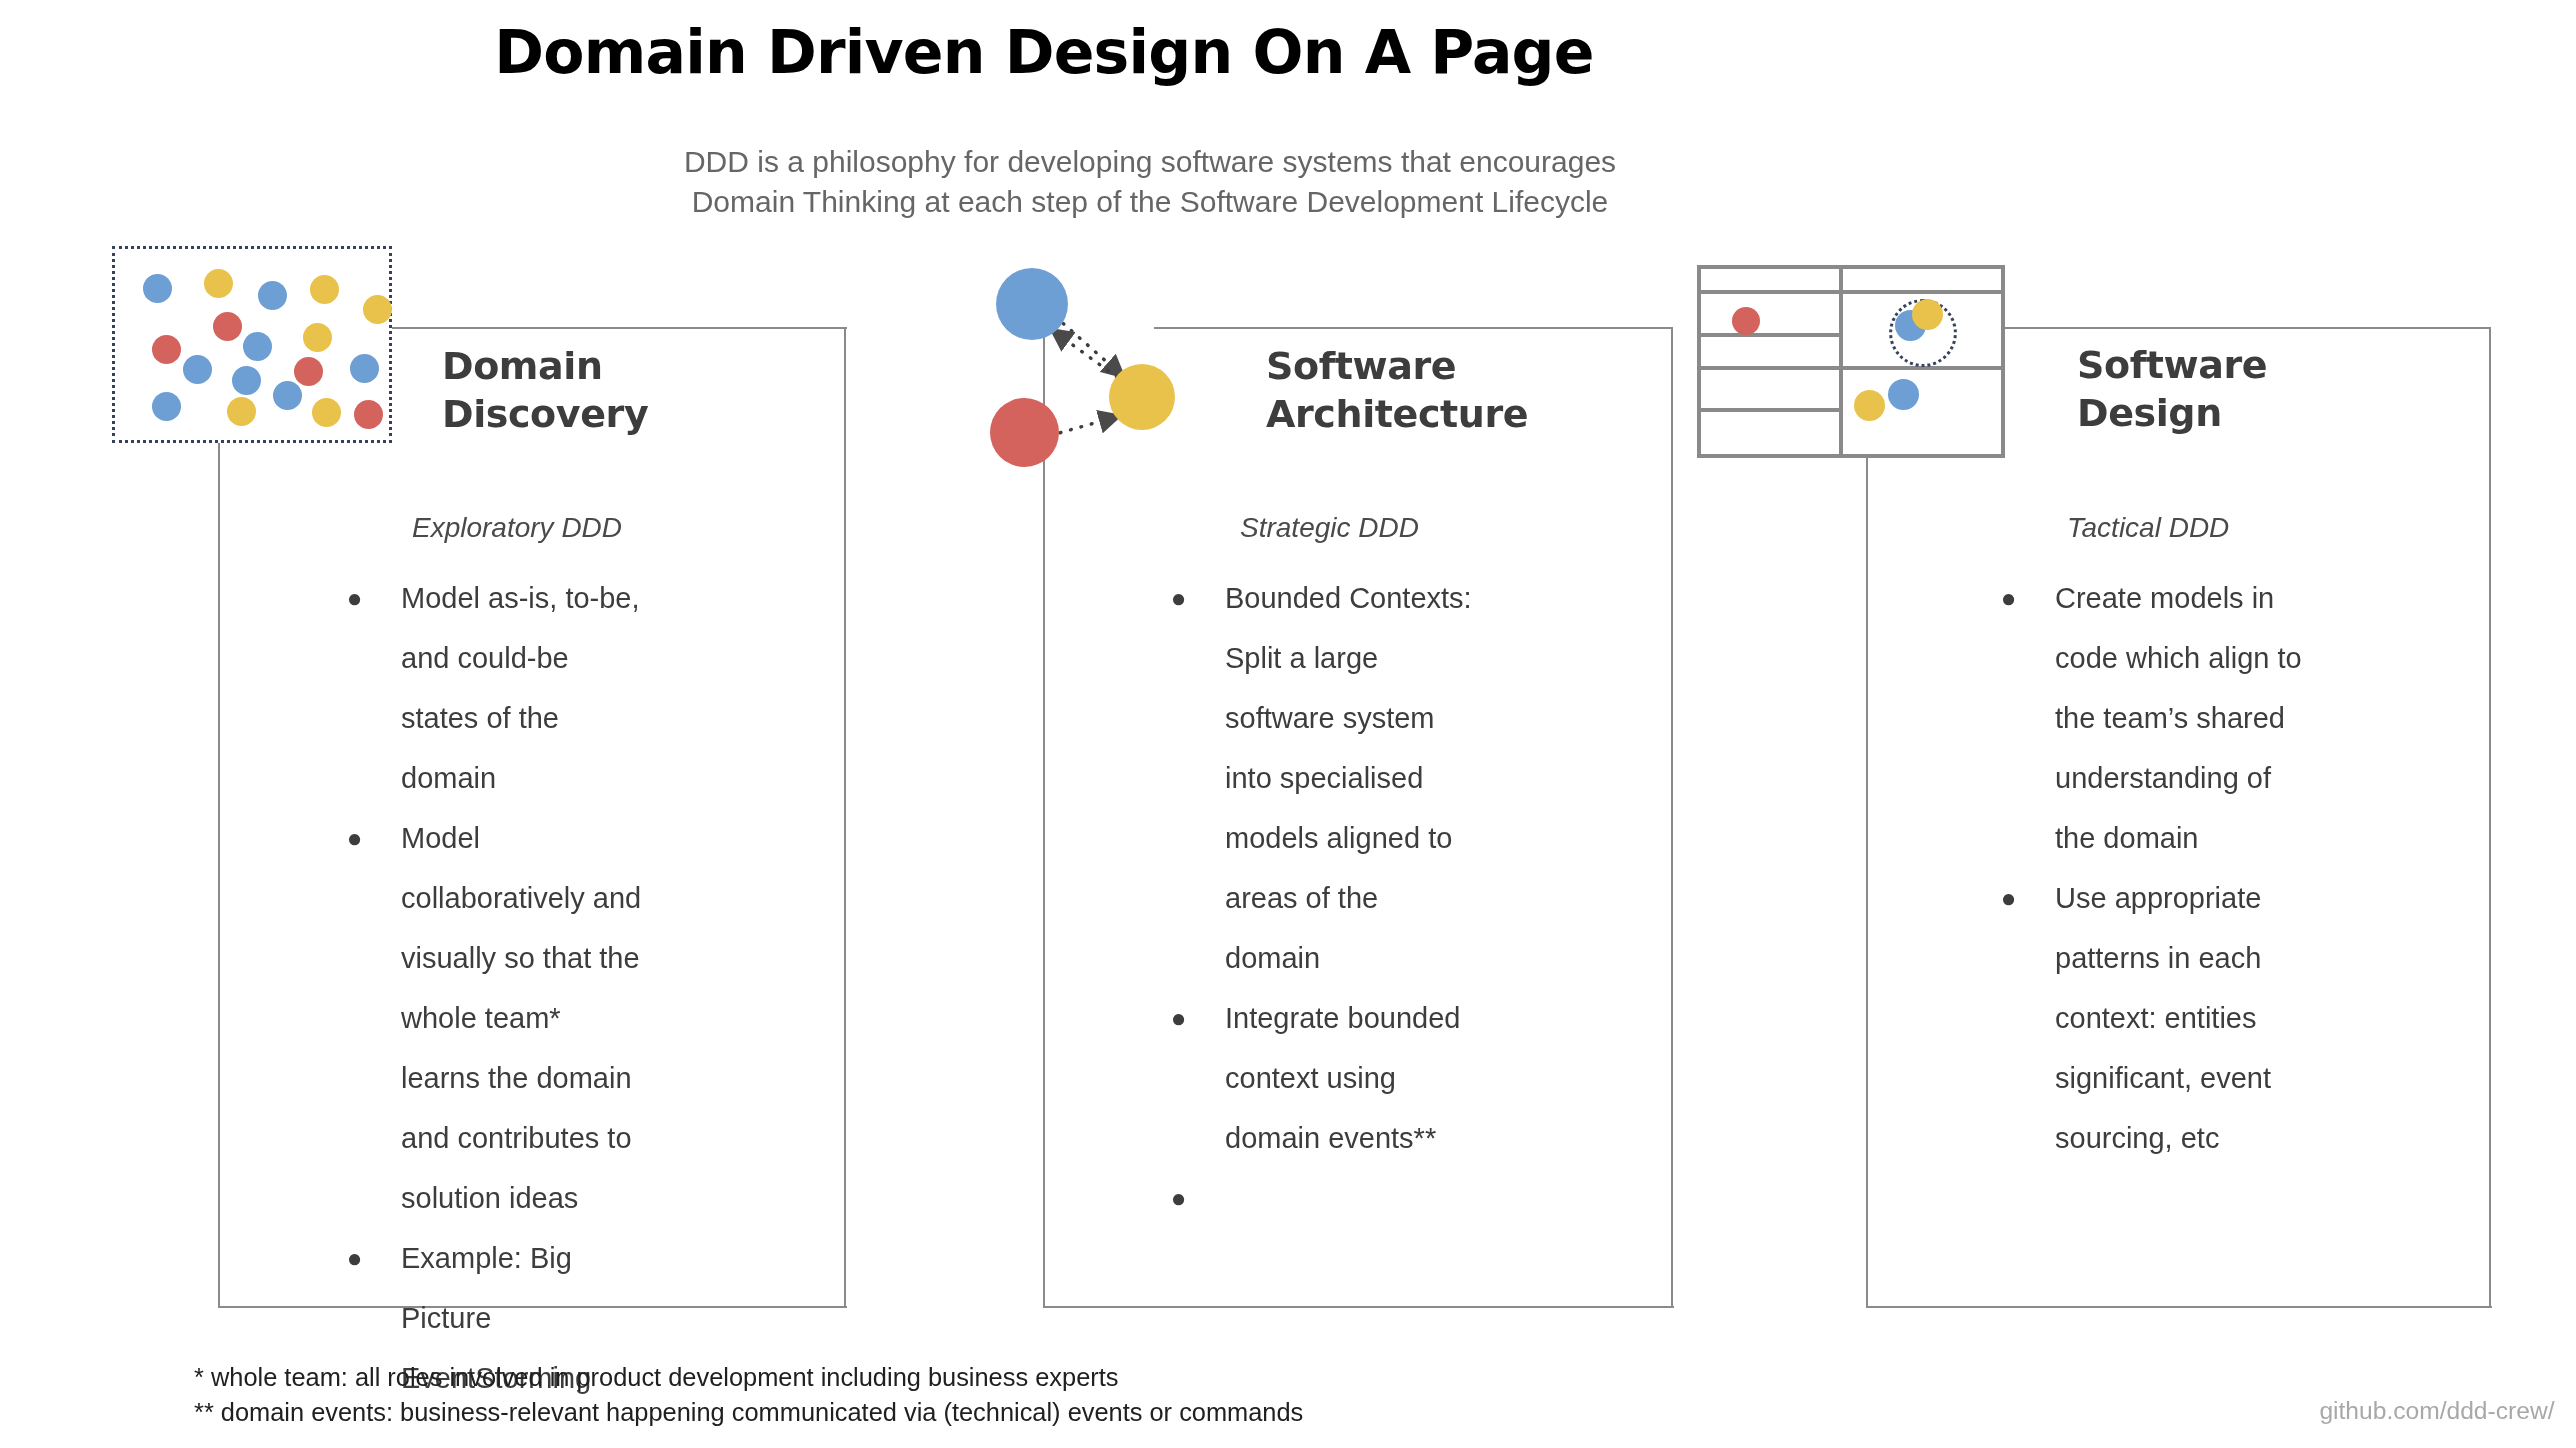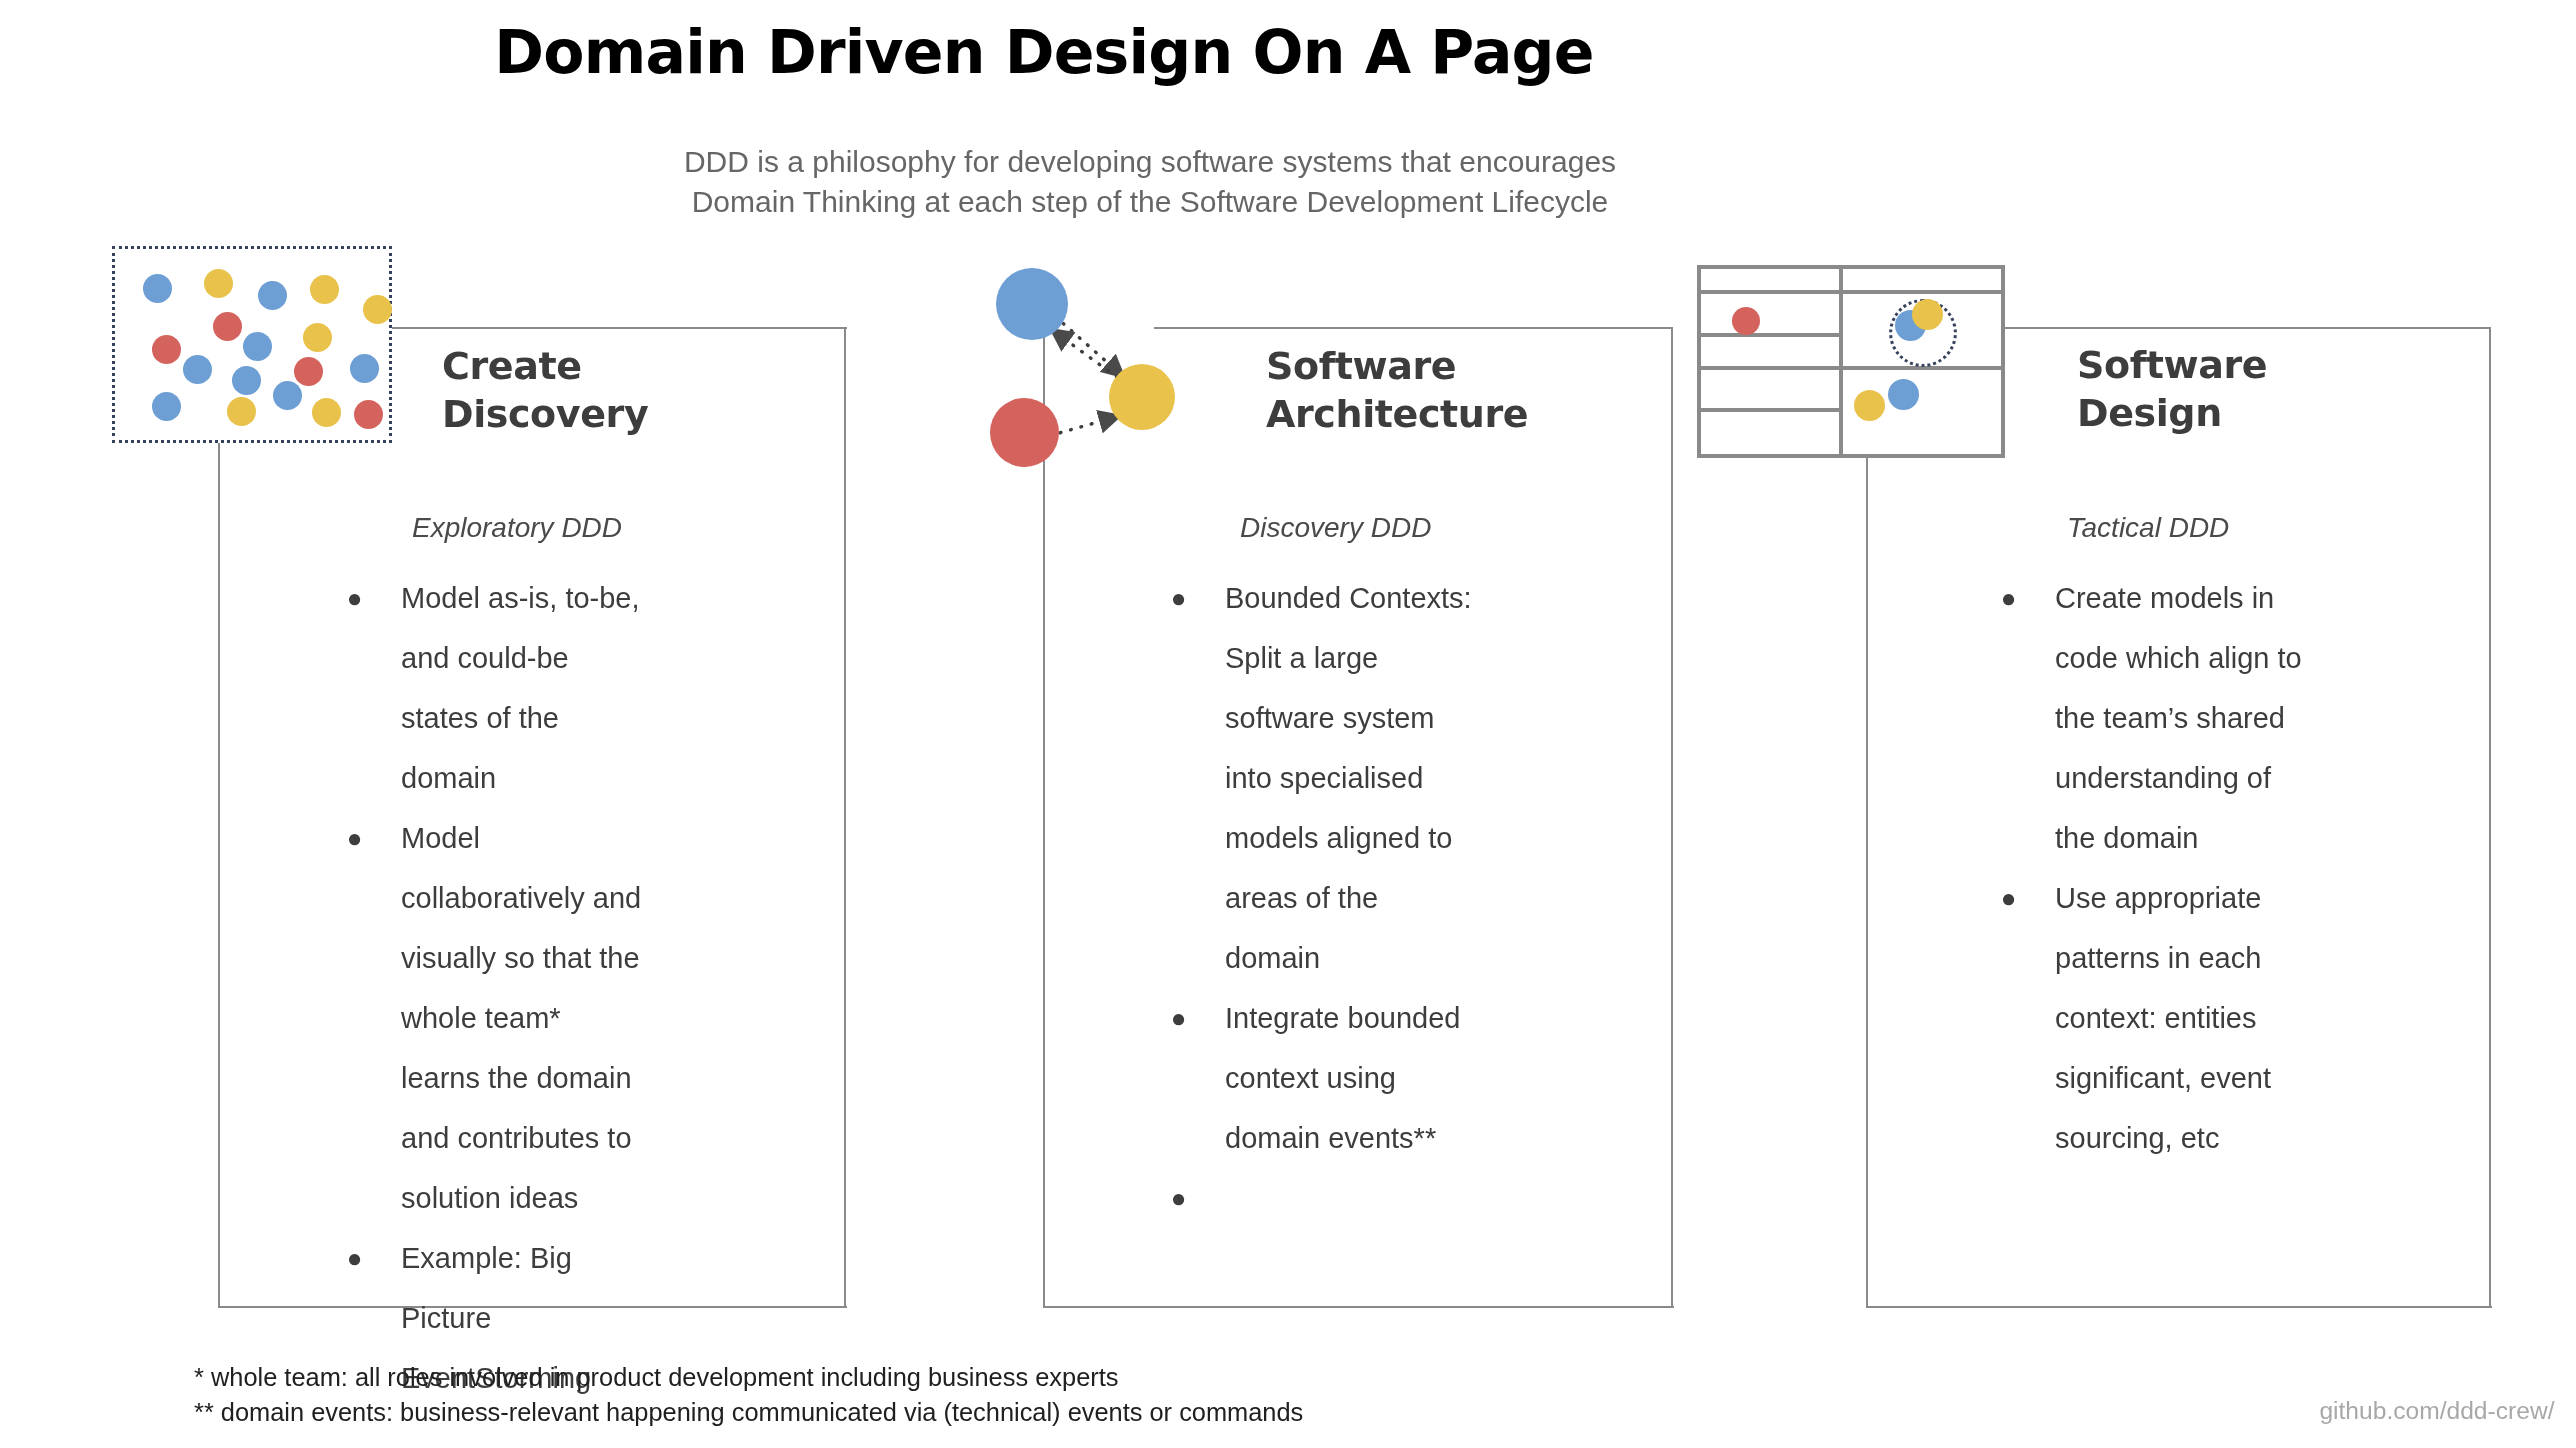--- a/index.html
+++ b/index.html
@@ -132,21 +132,21 @@
         <div class="pdot" style="left: 235px; top: 105px; width: 29px; height: 29px; background: rgb(109, 158, 212);"></div>
         <div class="pdot" style="left: 158px; top: 132px; width: 29px; height: 29px; background: rgb(109, 158, 212);"></div>
         <div class="pdot" style="left: 37px; top: 143px; width: 29px; height: 29px; background: rgb(109, 158, 212);"></div>
         <div class="pdot" style="left: 112px; top: 148px; width: 29px; height: 29px; background: rgb(232, 194, 74);"></div>
         <div class="pdot" style="left: 197px; top: 149px; width: 29px; height: 29px; background: rgb(232, 194, 74);"></div>
         <div class="pdot" style="left: 239px; top: 151px; width: 29px; height: 29px; background: rgb(212, 98, 93);"></div>
       </div>
   </div>
 
   <div class="card-title" style="left:442px;top:342px;width:369px;">
-    <span>Create</span><br>
+    <span>Domain</span><br>
     <span>Discovery</span>
   </div>
   <div class="card-sub" style="left:412px;top:512px;">Exploratory DDD</div>
   <div class="bullets" style="left:339px;top:568px;width:308px;">
     <div class="bullet">
       <span class="dot">●</span>
       <span class="btxt">Model as-is, to-be, and could-be states of the domain</span>
     </div>
     <div class="bullet">
       <span class="dot">●</span>
@@ -180,21 +180,21 @@
         <div class="bigcircle" style="left: 19px; top: 6.2px; width: 72px; height: 72px; background: rgb(109, 158, 212);"></div>
         <div class="bigcircle" style="left: 13px; top: 136px; width: 69px; height: 69px; background: rgb(212, 98, 93);"></div>
         <div class="bigcircle" style="left: 132px; top: 102px; width: 66px; height: 66px; background: rgb(232, 194, 74);"></div>
       </div>
   </div>
 
   <div class="card-title" style="left:1266px;top:342px;width:385px;">
     <span>Software</span><br>
     <span>Architecture</span>
   </div>
-  <div class="card-sub" style="left:1240px;top:512px;">Discovery DDD</div>
+  <div class="card-sub" style="left:1240px;top:512px;">Strategic DDD</div>
   <div class="bullets" style="left:1163px;top:568px;width:315px;">
     <div class="bullet">
       <span class="dot">●</span>
       <span class="btxt">Bounded Contexts: Split a large software system into specialised models aligned to areas of the domain</span>
     </div>
     <div class="bullet">
       <span class="dot">●</span>
       <span class="btxt">Integrate bounded context using domain events**</span>
     </div>
     <div class="bullet">

